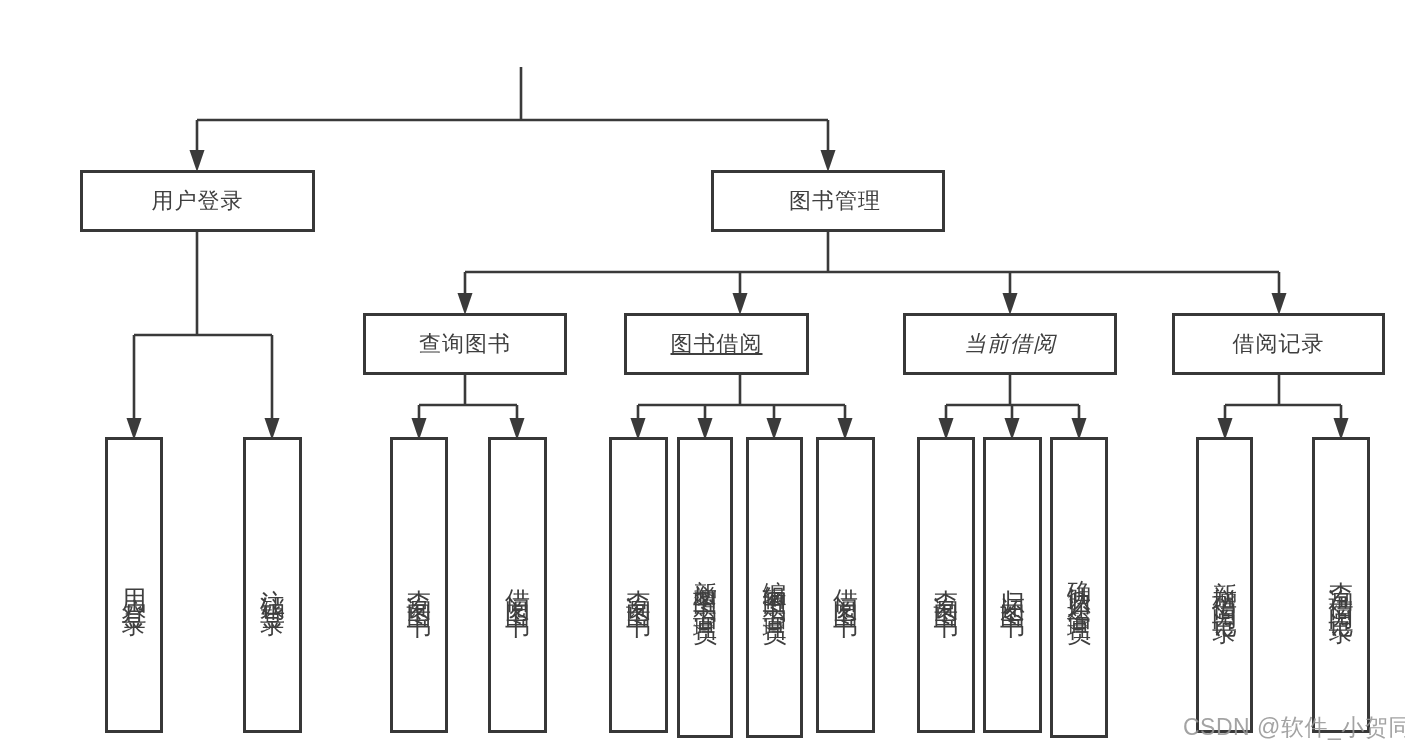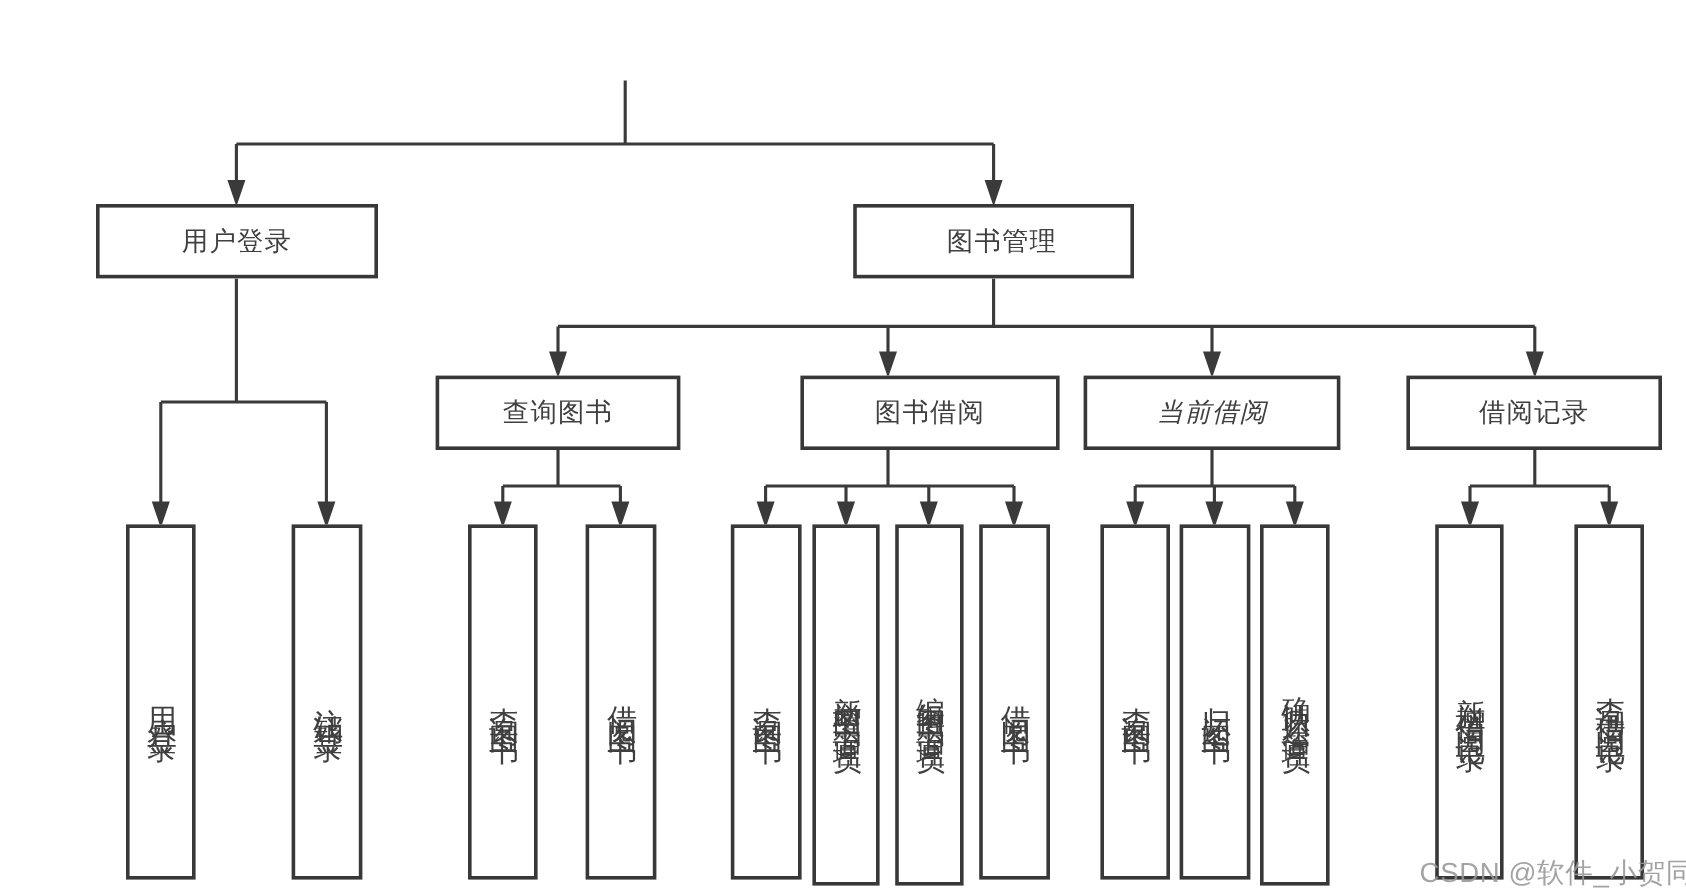--- a/index.html
+++ b/index.html
@@ -94,21 +94,21 @@
   <div class="hbox" style="left:80px;top:170px;width:235px;height:62px;">
     <span>用户登录</span>
   </div>
   <div class="hbox" style="left:711px;top:170px;width:234px;height:62px;padding-left:14px;">
     <span>图书管理</span>
   </div>
 
   <div class="hbox" style="left:363px;top:313px;width:204px;height:62px;">
     <span>查询图书</span>
   </div>
-  <div class="hbox" style="left:667px;top:313px;width:216px;height:62px;">
+  <div class="hbox" style="left:624px;top:313px;width:185px;height:62px;text-decoration:underline;">
     <span>图书借阅</span>
   </div>
   <div class="hbox" style="left:903px;top:313px;width:214px;height:62px;font-style:italic;">
     <span>当前借阅</span>
   </div>
   <div class="hbox" style="left:1172px;top:313px;width:213px;height:62px;">
     <span>借阅记录</span>
   </div>
 
   <div class="vbox" style="left:105px;top:437px;width:58px;height:296px;">

